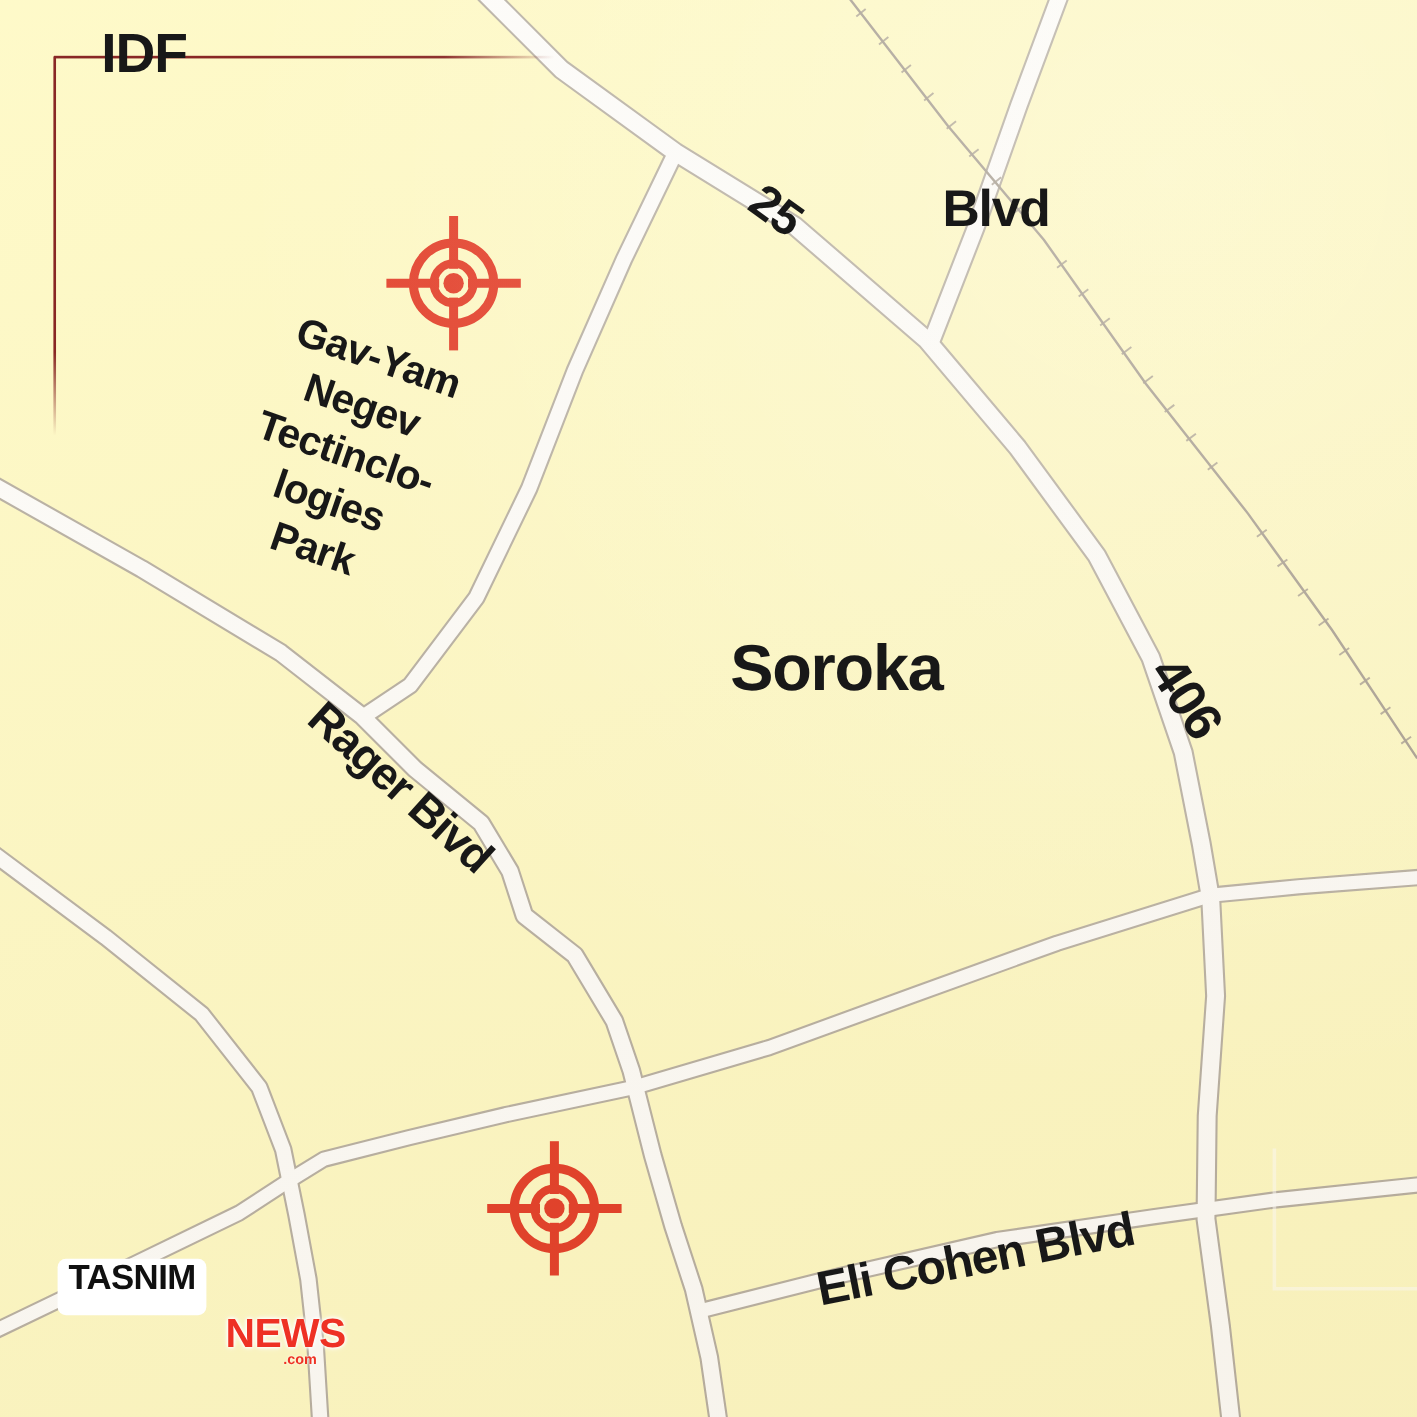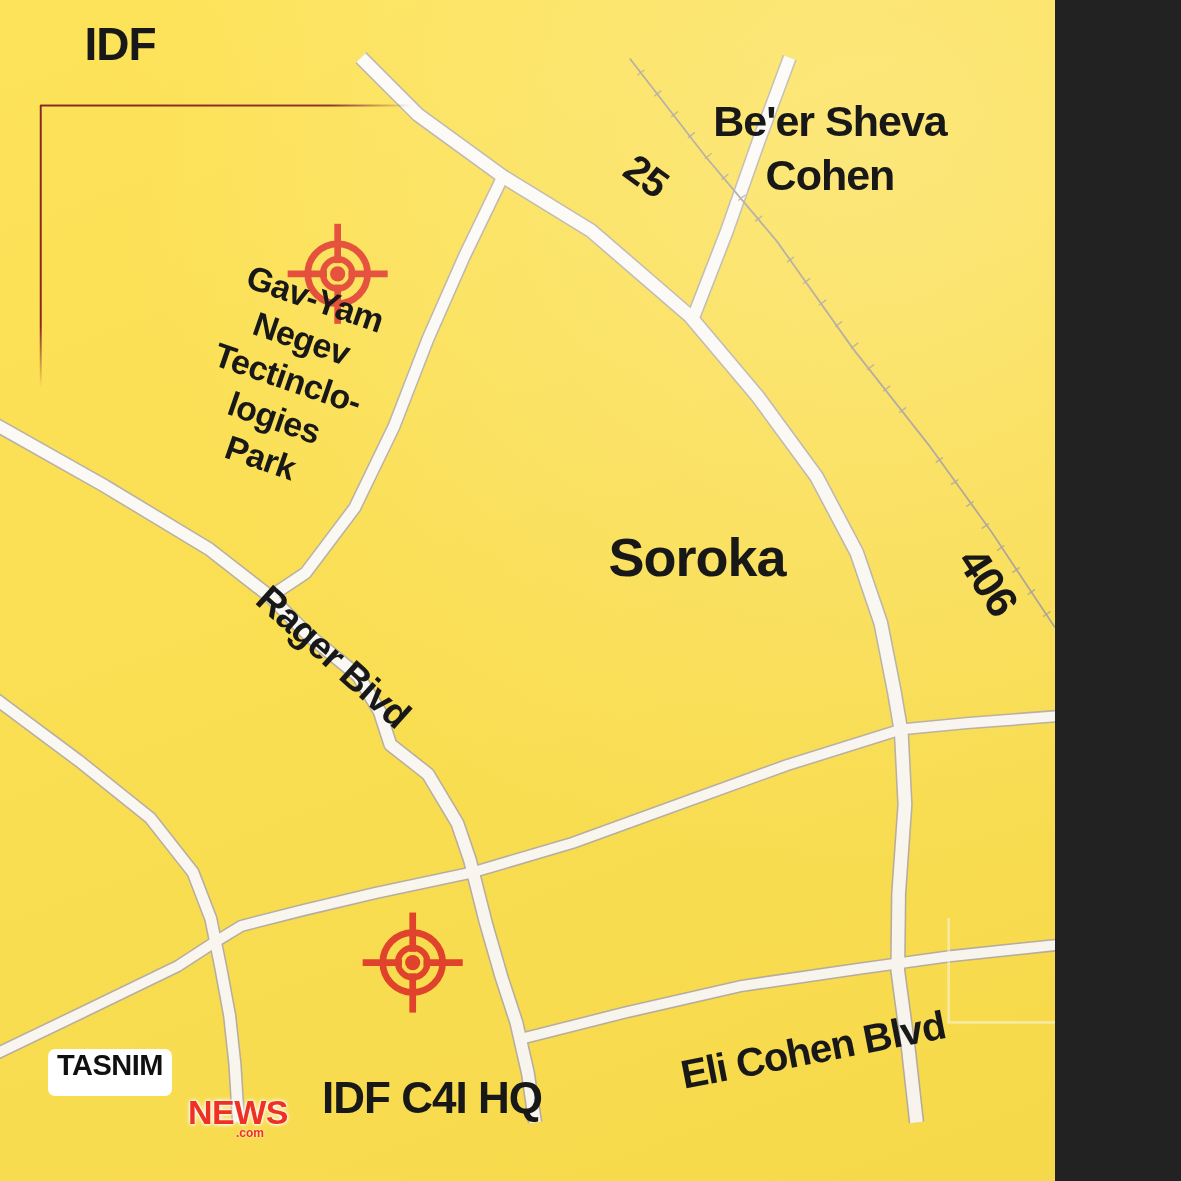--- a/index.html
+++ b/index.html
@@ -1,18 +1,18 @@
 <!DOCTYPE html>
 <html><head>
 <meta charset="utf-8">
 <style>
   html,body { margin:0; padding:0; background:#222; }
   #stage {
-    position:relative; width:1055px; height:1181px; overflow:hidden;
-    background:#fde047;
+    position:relative; width:1181px; height:1181px; overflow:hidden;
+    background:#fef9c3;
     font-family:"Liberation Sans","DejaVu Sans",sans-serif;
   }
   #stage::after {
     content:""; position:absolute; inset:0; pointer-events:none;
     background:radial-gradient(circle at 82% 12%, rgba(255,255,255,.22), rgba(255,255,255,0) 55%),
                linear-gradient(160deg, rgba(255,255,255,.10), rgba(188,158,110,.10));
   }
   #map-svg { position:absolute; inset:0; width:100%; height:100%; }
   .lbl {
     position:absolute; font-weight:700; color:#181818; white-space:nowrap;
@@ -122,38 +122,36 @@
       <rect x="45" y="46.5" width="417" height="2.2" fill="url(#gradH)"></rect>
       <rect x="44.5" y="47" width="2.2" height="316" fill="url(#gradV)"></rect>
     </g>
 
     <use href="#tgt" transform="translate(378,236)"></use>
     <use href="#tgt" transform="translate(462,1007)"></use>
   </svg>
 
   <div class="lbl" id="lbl-idf1">IDF</div>
 
-  <div class="lbl" id="lbl-bs1">Be'er Sheva</div>
-  <div class="lbl" id="lbl-bs2">Cohen</div>
+  <div class="lbl" id="lbl-bs2">Blvd</div>
 
   <div class="lbl" id="lbl-sor1">Soroka</div>
 
   <div class="lbl rot19" id="lbl-gav">
     <div>Gav-Yam</div>
     <div>Negev</div>
     <div>Tectinclo-</div>
     <div>logies</div>
     <div>Park</div>
   </div>
 
   <div class="lbl rot36" id="lbl-25">25</div>
   <div class="lbl rot57" id="lbl-406">406</div>
   <div class="lbl rot42" id="lbl-rager">Rager Bivd</div>
   <div class="lbl rotm11" id="lbl-eli">Eli Cohen Blvd</div>
-  <div class="lbl" id="lbl-c4i">IDF C4I HQ</div>
 
   <div id="wm-box">
     <span id="wm-tasnim">TASNIM</span>
   </div>
   <div id="wm-news">NEWS</div>
   <div id="wm-com">.com</div>
 
 </div>
 
 </body></html>

